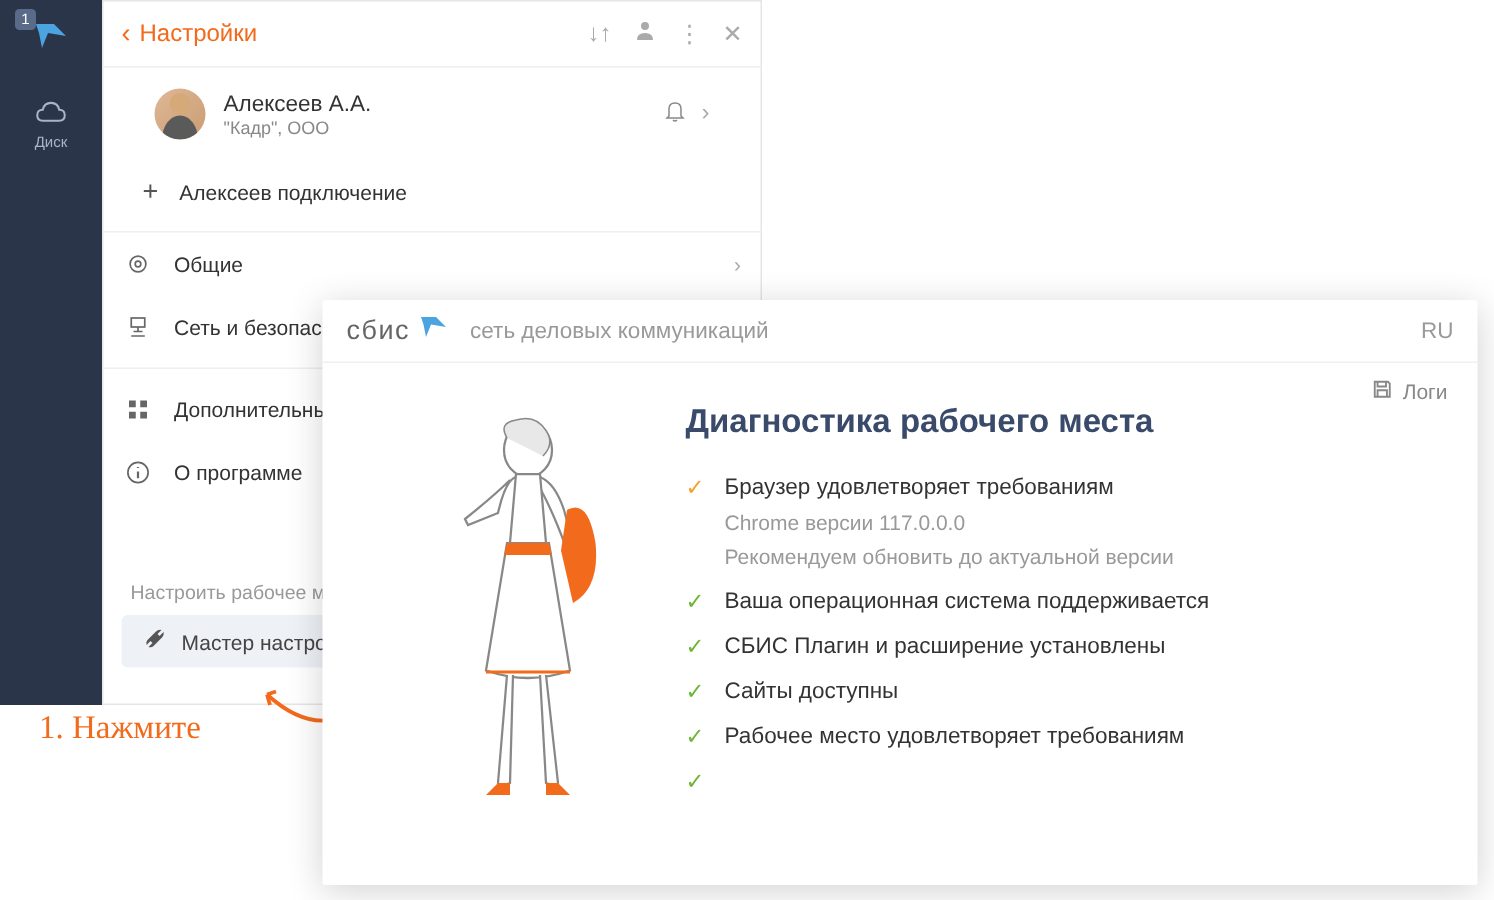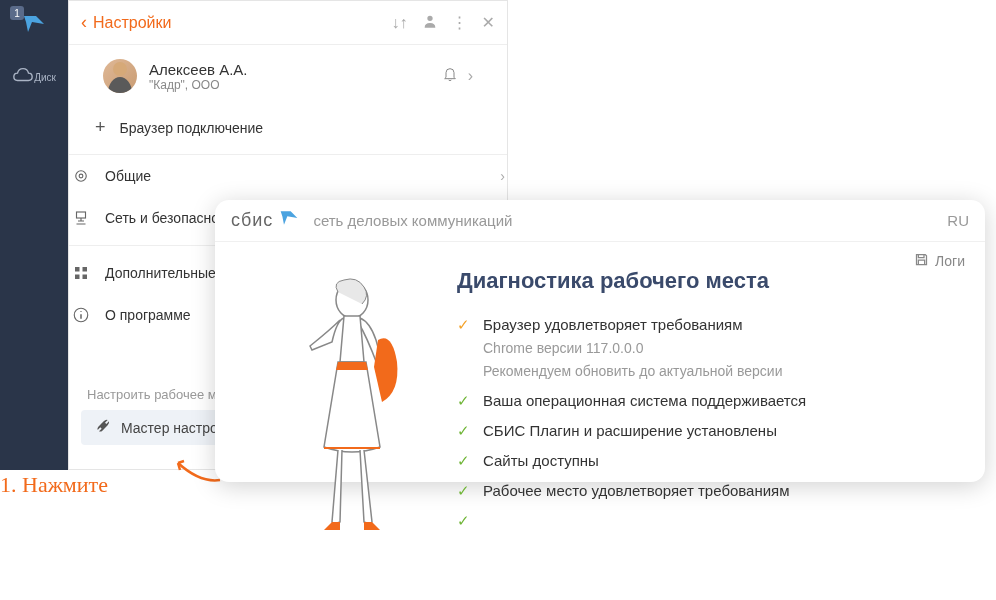--- a/index.html
+++ b/index.html
@@ -3,21 +3,21 @@
 <meta charset="utf-8">
 <style>
 * { margin: 0; padding: 0; box-sizing: border-box; font-family: -apple-system, BlinkMacSystemFont, "Segoe UI", Arial, sans-serif; }
 body { background: #fff; width: 996px; height: 600px; position: relative; overflow: hidden; }
 
 
 .app-sidebar { position: absolute; left: 0; top: 0; width: 68px; height: 470px; background: #2a3549; display: flex; flex-direction: column; align-items: center; padding-top: 8px; }
 .app-sidebar .logo-wrap { position: relative; width: 44px; height: 36px; display: flex; align-items: center; justify-content: center; }
 .app-sidebar .badge { position: absolute; top: -2px; left: -2px; background: #5a6b8a; color: #fff; font-size: 10px; width: 14px; height: 14px; border-radius: 3px; display: flex; align-items: center; justify-content: center; }
 .app-sidebar .bird-logo { color: #4ba3e0; }
-.app-sidebar .item { margin-top: 20px; color: #aab4c5; display: flex; align-items: center; font-size: 10px; cursor: pointer; }
+.app-sidebar .item { margin-top: 20px; color: #aab4c5; display: flex; flex-direction: column; align-items: center; font-size: 10px; cursor: pointer; }
 .app-sidebar .item .lbl { margin-top: 4px; }
 .app-sidebar .spacer { flex: 1; }
 .app-sidebar .item.active { background: #3a4660; width: 100%; padding: 8px 0; }
 
 
 .settings-panel { position: absolute; left: 68px; top: 0; width: 440px; height: 470px; background: #fff; border: 1px solid #e5e5e5; }
 .settings-header { display: flex; align-items: center; height: 44px; padding: 0 12px; border-bottom: 1px solid #eee; }
 .settings-header .back { color: #f26a1b; margin-right: 6px; cursor: pointer; font-size: 18px; }
 .settings-header .title { color: #f26a1b; font-size: 16px; flex: 1; }
 .settings-header .hicon { color: #aaa; margin-left: 14px; cursor: pointer; font-size: 16px; }
@@ -30,37 +30,37 @@
 .user-row .name { font-size: 15px; color: #333; }
 .user-row .sub { font-size: 12px; color: #888; }
 .user-row .bell { color: #888; margin-right: 10px; }
 .user-row .chev { color: #aaa; }
 
 .add-row { display: flex; align-items: center; padding: 10px 18px 16px 26px; cursor: pointer; color: #333; font-size: 14px; }
 .add-row .plus { margin-right: 14px; color: #555; font-size: 18px; font-weight: 300; }
 
 .divider { height: 1px; background: #eee; margin: 0; }
 
-.menu-item { display: flex; align-items: center; padding: 12px 2px; cursor: pointer; color: #333; font-size: 14px; }
+.menu-item { display: flex; align-items: center; padding: 12px 13px; cursor: pointer; color: #333; font-size: 14px; }
 .menu-item .micon { width: 20px; margin-right: 14px; color: #666; display: flex; align-items: center; justify-content: center; }
 .menu-item .chev { margin-left: auto; color: #aaa; }
 
 .hint-text { padding: 10px 18px 8px; font-size: 13px; color: #999; }
 .wizard-btn { margin: 0 12px 12px; padding: 8px 14px; background: #eef2f7; border-radius: 4px; display: flex; align-items: center; cursor: pointer; color: #444; font-size: 14px; }
 .wizard-btn .wicon { margin-right: 10px; color: #555; }
 
 
 .annotation { position: absolute; font-family: "Comic Sans MS", cursive; color: #f26a1b; font-size: 22px; font-weight: 500; }
-.ann1 { left: 0px; top: 472px; }
+.ann1 { left: 0px; top: 472px; padding-left: 26px; }
 .ann2 { left: 340px; top: 240px; }
 .arrow1 { position: absolute; left: 170px; top: 455px; }
 .arrow2 { position: absolute; left: 380px; top: 270px; }
 
 
-.diag-window { position: absolute; left: 215px; top: 200px; width: 770px; height: 282px; background: #fff; box-shadow: 0 4px 24px rgba(0,0,0,0.18); border-radius: 14px; }
+.diag-window { position: absolute; left: 215px; top: 200px; width: 770px; height: 390px; background: #fff; box-shadow: 0 4px 24px rgba(0,0,0,0.18); border-radius: 2px; }
 .diag-header { height: 42px; display: flex; align-items: center; padding: 0 16px; border-bottom: 1px solid #f0f0f0; }
 .diag-header .brand { color: #666; font-size: 18px; letter-spacing: 1px; display: flex; align-items: center; }
 .diag-header .brand .bl { color: #4ba3e0; margin-left: 6px; }
 .diag-header .tagline { color: #999; font-size: 15px; margin-left: 14px; flex: 1; }
 .diag-header .lang { color: #999; font-size: 15px; font-weight: 500; }
 
 .diag-body { display: flex; padding: 16px 32px; position: relative; }
 .diag-illus { width: 210px; padding-top: 14px; display: flex; align-items: flex-start; justify-content: center; }
 .diag-content { flex: 1; }
 .diag-logs { position: absolute; right: 20px; top: 10px; color: #888; font-size: 14px; display: flex; align-items: center; cursor: pointer; }
@@ -119,21 +119,21 @@
     <span class="bell">
       <svg width="16" height="16" viewBox="0 0 24 24">
           <path fill="none" stroke="currentColor" stroke-width="1.5" d="M6 17 L6 10 Q6 4 12 4 Q18 4 18 10 L18 17 L20 19 L4 19 Z M10 21 Q12 23 14 21"></path>
         </svg>
     </span>
     <span class="chev">›</span>
   </div>
 
   <div class="add-row">
     <span class="plus">+</span>
-    <span>Браузер подключение</span>
+    <span>Алексеев подключение</span>
   </div>
 
   <div class="divider"></div>
 
   <div class="menu-item">
     <span class="micon">
       <svg width="18" height="18" viewBox="0 0 24 24">
           <circle cx="12" cy="12" r="7" fill="none" stroke="currentColor" stroke-width="1.5"></circle>
           <circle cx="12" cy="12" r="2.5" fill="none" stroke="currentColor" stroke-width="1.5"></circle>
         </svg>

